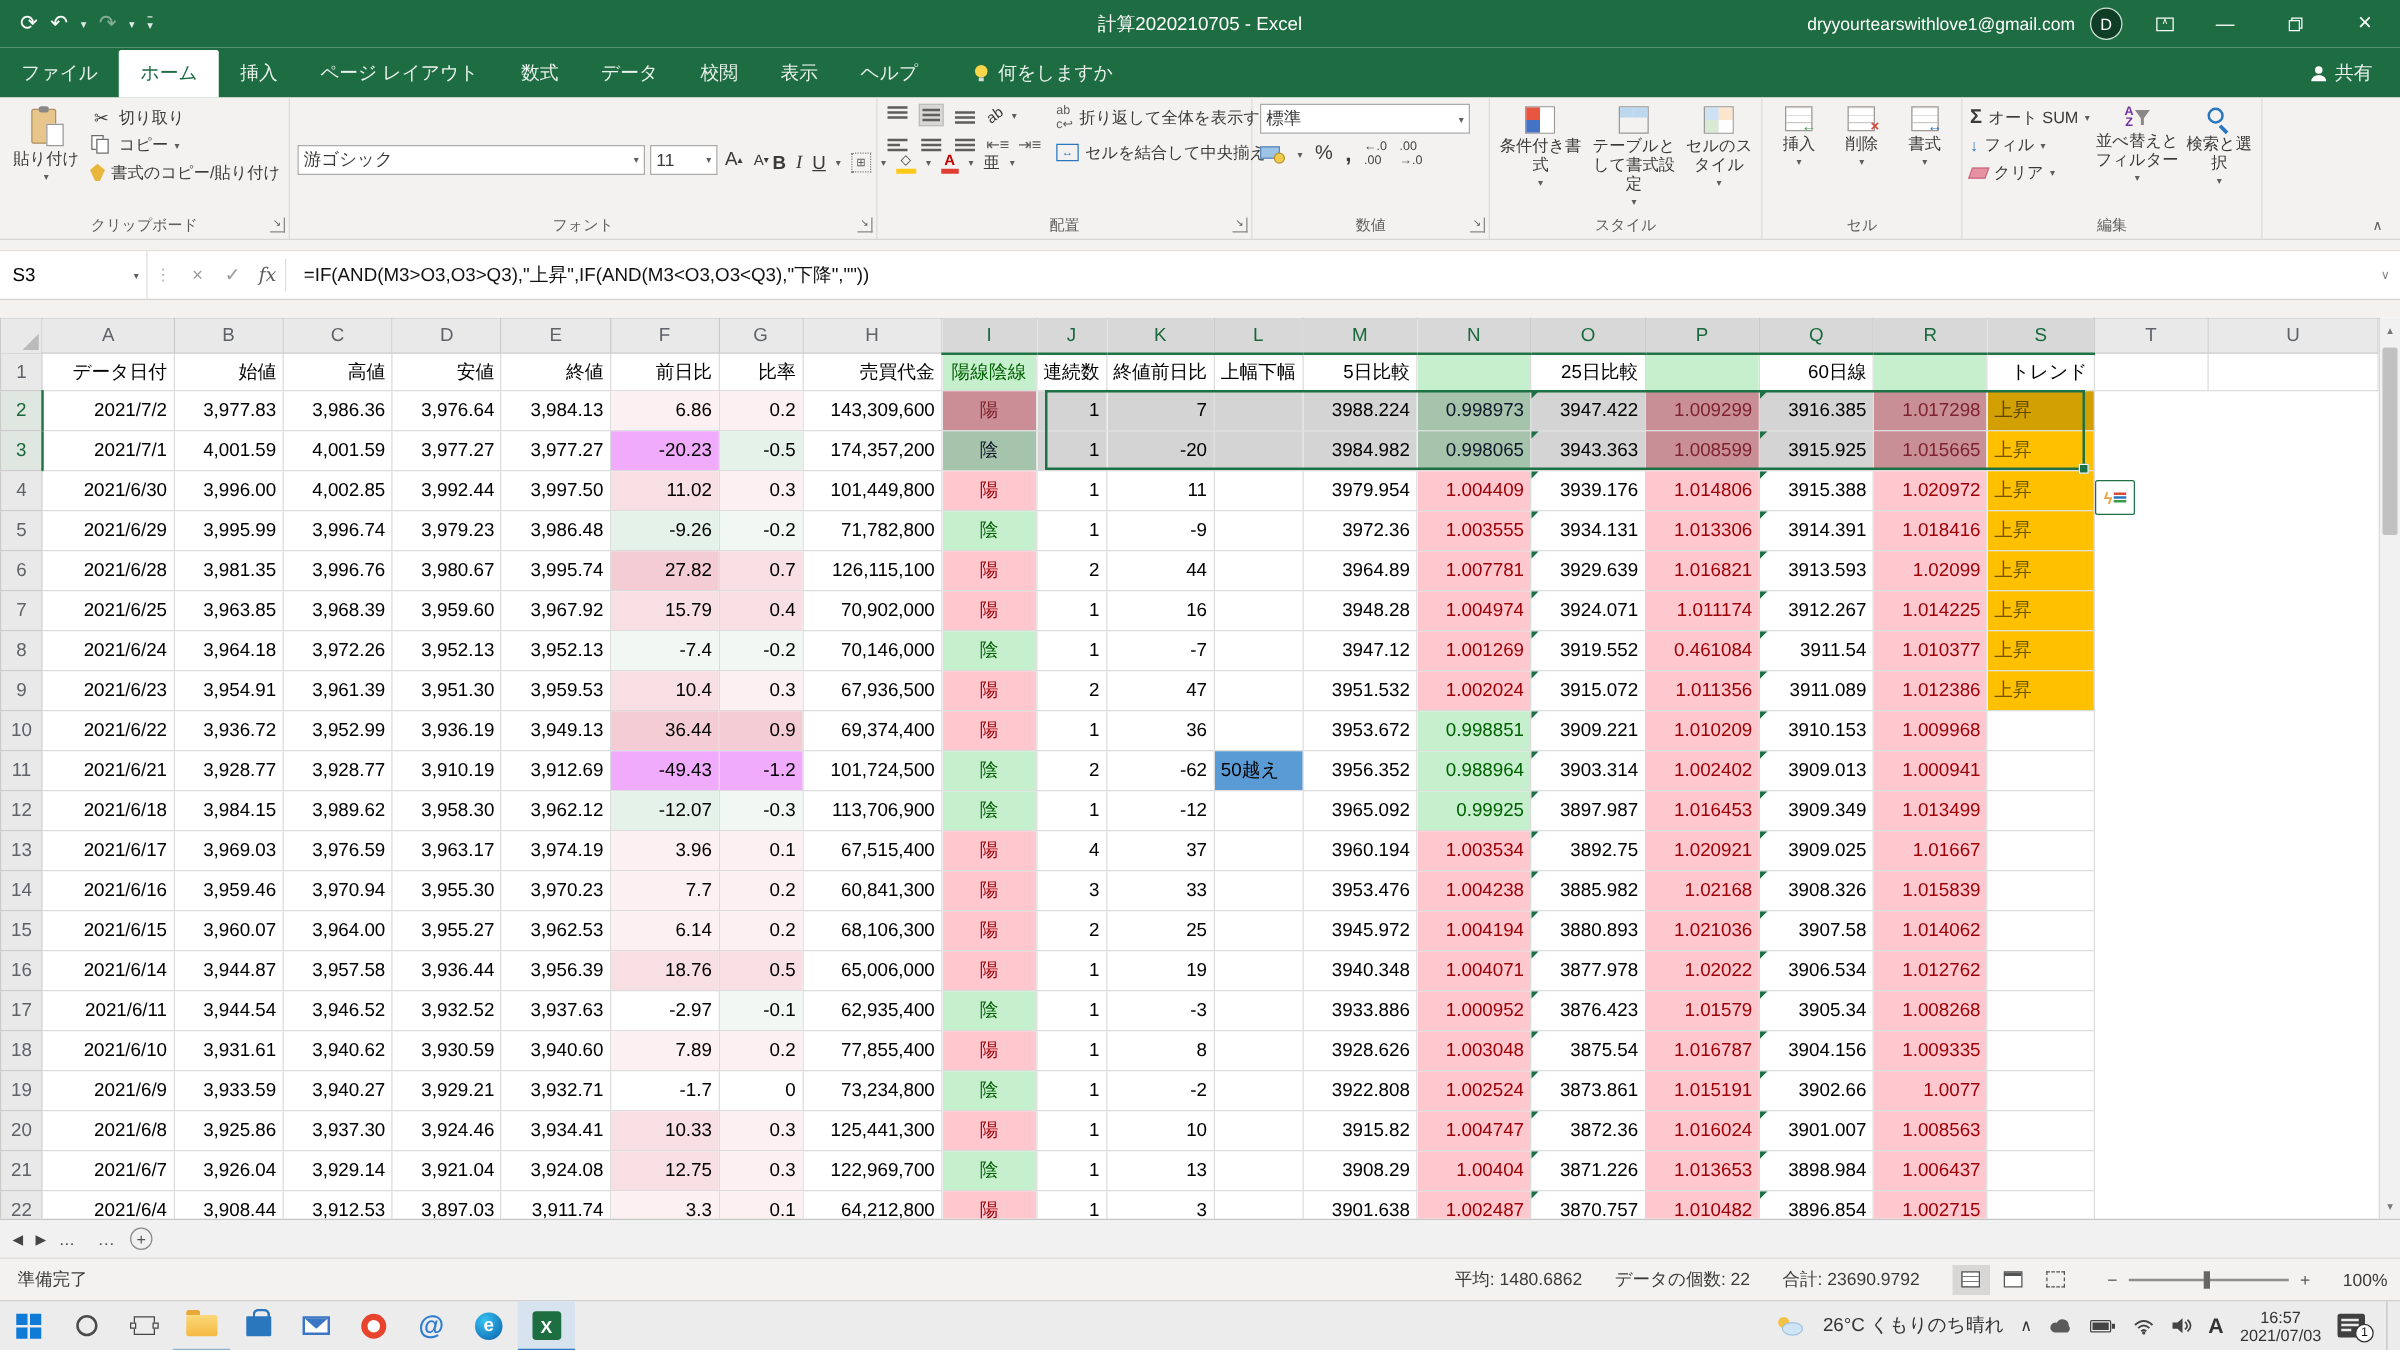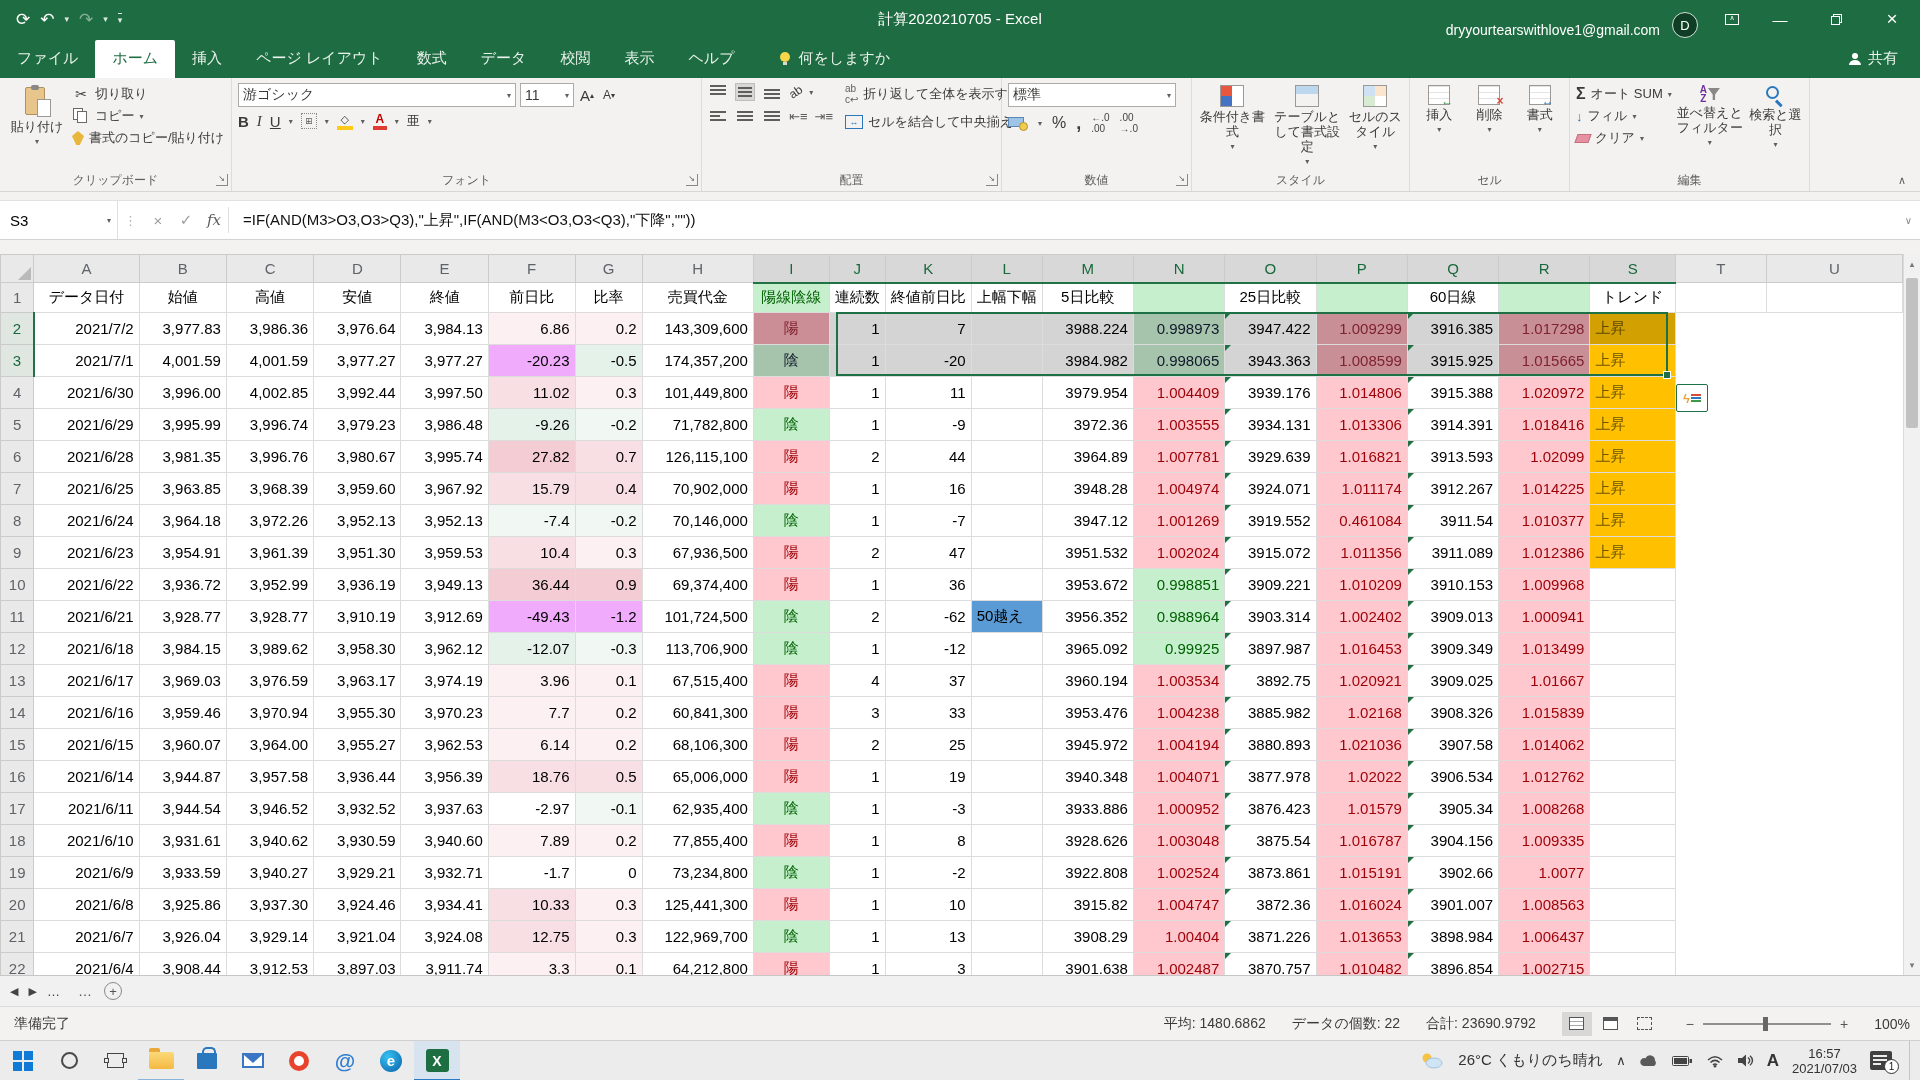--- a/index.html
+++ b/index.html
@@ -3,21 +3,21 @@
 <meta charset="utf-8">
 <style>
 *{margin:0;padding:0;box-sizing:border-box}
 html,body{width:1920px;height:1080px;overflow:hidden;font-family:"Liberation Sans","DejaVu Sans",sans-serif;background:#fff}
 
 #titlebar{position:absolute;top:0;left:0;width:1920px;height:38px;background:#1E6C41;color:#fff;display:flex;align-items:center}
 .qat{display:flex;align-items:center;gap:10px;margin-left:16px;font-size:17px}
 .qat .dim{opacity:.45}
 .qat .mini{font-size:9px;opacity:.85}
 #title-text{position:absolute;left:50%;transform:translateX(-50%);font-size:15px;white-space:nowrap}
-.tb-right{margin-left:auto;display:flex;align-items:flex-end;height:100%}
+.tb-right{margin-left:auto;display:flex;align-items:center;height:100%}
 .account-mail{font-size:14px;margin-right:12px}
 .avatar{width:26px;height:26px;border-radius:50%;background:#0F3D25;border:1px solid #CFE3D7;display:flex;align-items:center;justify-content:center;font-size:13px;margin-right:14px}
 .winbtn{width:56px;height:38px;display:flex;align-items:center;justify-content:center;font-size:15px}
 .ribopt{width:40px;height:38px;display:flex;align-items:center;justify-content:center}
 .ribopt span{width:14px;height:11px;border:1px solid #fff;display:flex;align-items:flex-start;justify-content:center;font-size:7px;line-height:6px}
 .restore{position:relative;width:11px;height:11px}
 .restore i{position:absolute;border:1px solid #fff;width:9px;height:9px}
 .restore i:first-child{right:0;top:0}
 .restore i:last-child{left:0;bottom:0;background:#1E6C41}
 
@@ -101,21 +101,21 @@
 
 #gridwrap{position:absolute;top:254px;left:0;width:1903px;height:721px;background:#fff;overflow:hidden}
 #sheet{border-collapse:collapse;table-layout:fixed;font-size:15px;color:#000}
 #sheet td{overflow:hidden;white-space:nowrap}
 .ch,.rh,.corner{background:#E9E9E9;border:1px solid #CBCBCB;color:#5F6368;text-align:center;font-size:15px}
 .chs{background:#D8D8D8;color:#17693B;border-bottom:2px solid #217346}
 .rhs{background:#E0E6E0;color:#17693B;border-right:2px solid #217346 !important}
 .corner{position:relative}
 .ctri{position:absolute;right:2px;bottom:2px;width:0;height:0;border-left:13px solid transparent;border-bottom:13px solid #BABABA}
 .c{border-right:1px solid #DCDCDC;border-bottom:1px solid #DCDCDC;padding:0 5px;text-align:right;position:relative}
-.h1{text-align:center}
+.h1{text-align:right}
 .ihdr{background:#C6EFCE;color:#006100;text-align:center}
 .ghdr{background:#C6EFCE}
 .yang{background:#FFC7CE;color:#9C0006;text-align:center}
 .yin{background:#C6EFCE;color:#006100;text-align:center}
 .cp{background:#FFC7CE;color:#9C0006}
 .cg{background:#C6EFCE;color:#006100}
 .gold{background:#FFC000;color:#6E5600;text-align:left}
 .band{background:#5B9BD5;color:#000;text-align:left}
 .tp1{background:#FCF0F2}.tp2{background:#F8DFE4}.tp3{background:#F4CDD4}
 .tg1{background:#F1F8F3}.tg2{background:#E4F2E9}.tg3{background:#f0abfc}
@@ -283,21 +283,21 @@
         <div class="srow">
             <span class="fp-icn"></span>
             <span>書式のコピー/貼り付け</span>
           </div>
       </div>
     </div>
     <div class="glabel"><span>クリップボード</span><span class="launcher">↘</span></div>
   </div>
 
   <div class="rgroup" style="width:470px">
-    <div class="rbody" style="flex-direction:column;gap:0">
+    <div class="rbody" style="flex-direction:row;gap:0">
       <div class="fontrow">
         <div class="combo" style="width:278px">
             <span>游ゴシック</span>
             <span class="chev">▾</span>
           </div>
         <div class="combo" style="width:54px">
             <span>11</span>
             <span class="chev">▾</span>
           </div>
         <span class="icn" style="font-size:15px">A<sup style="font-size:8px">▴</sup></span>

